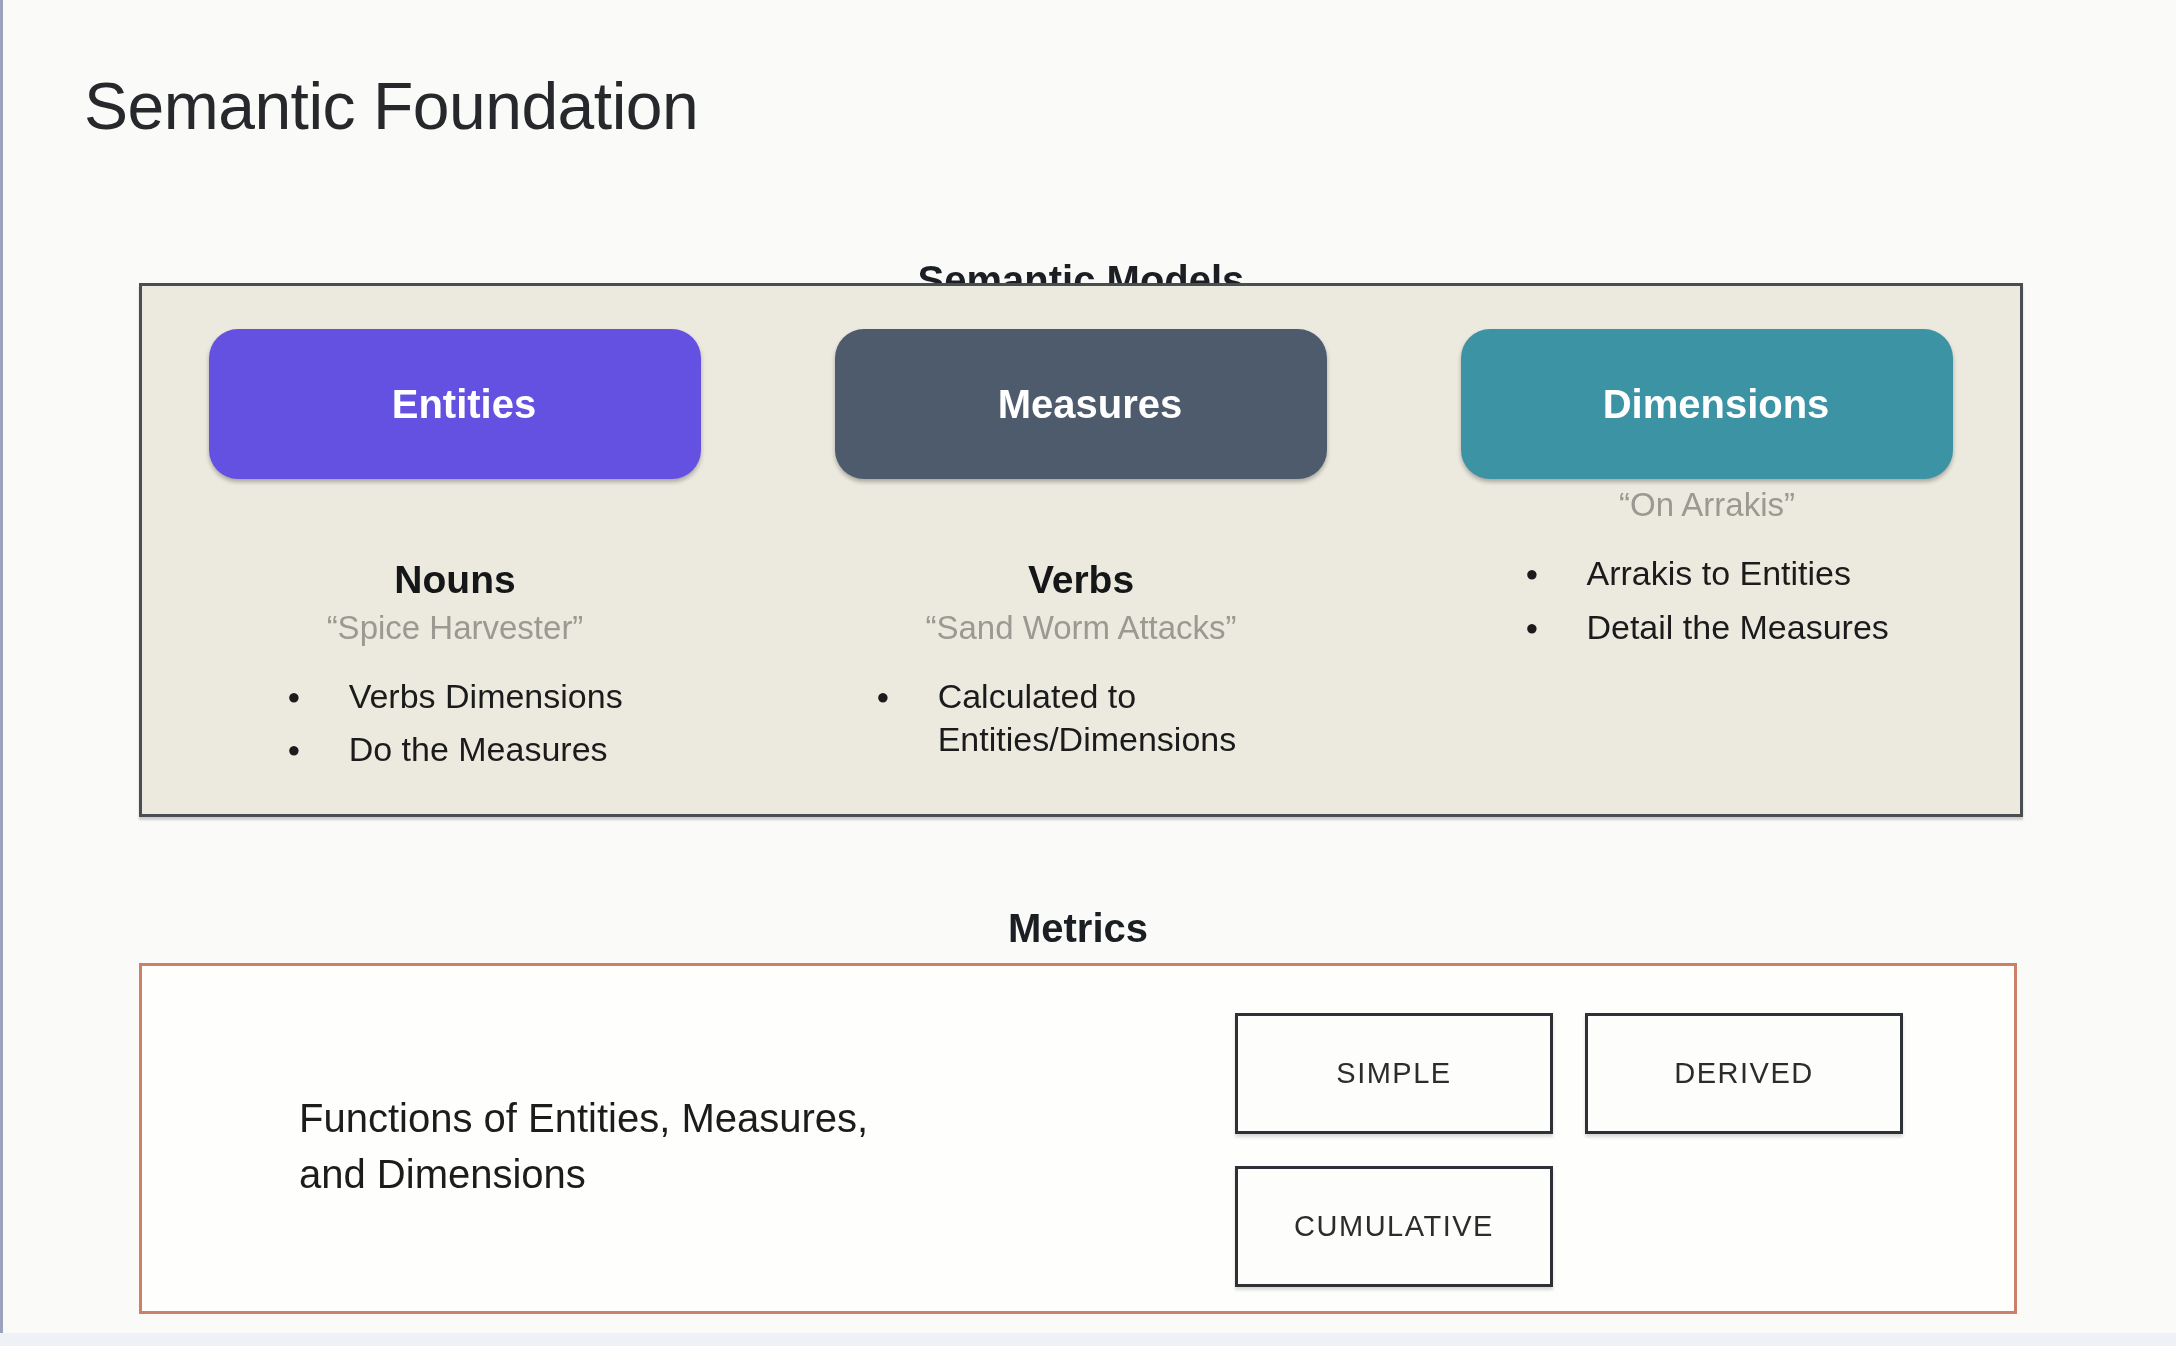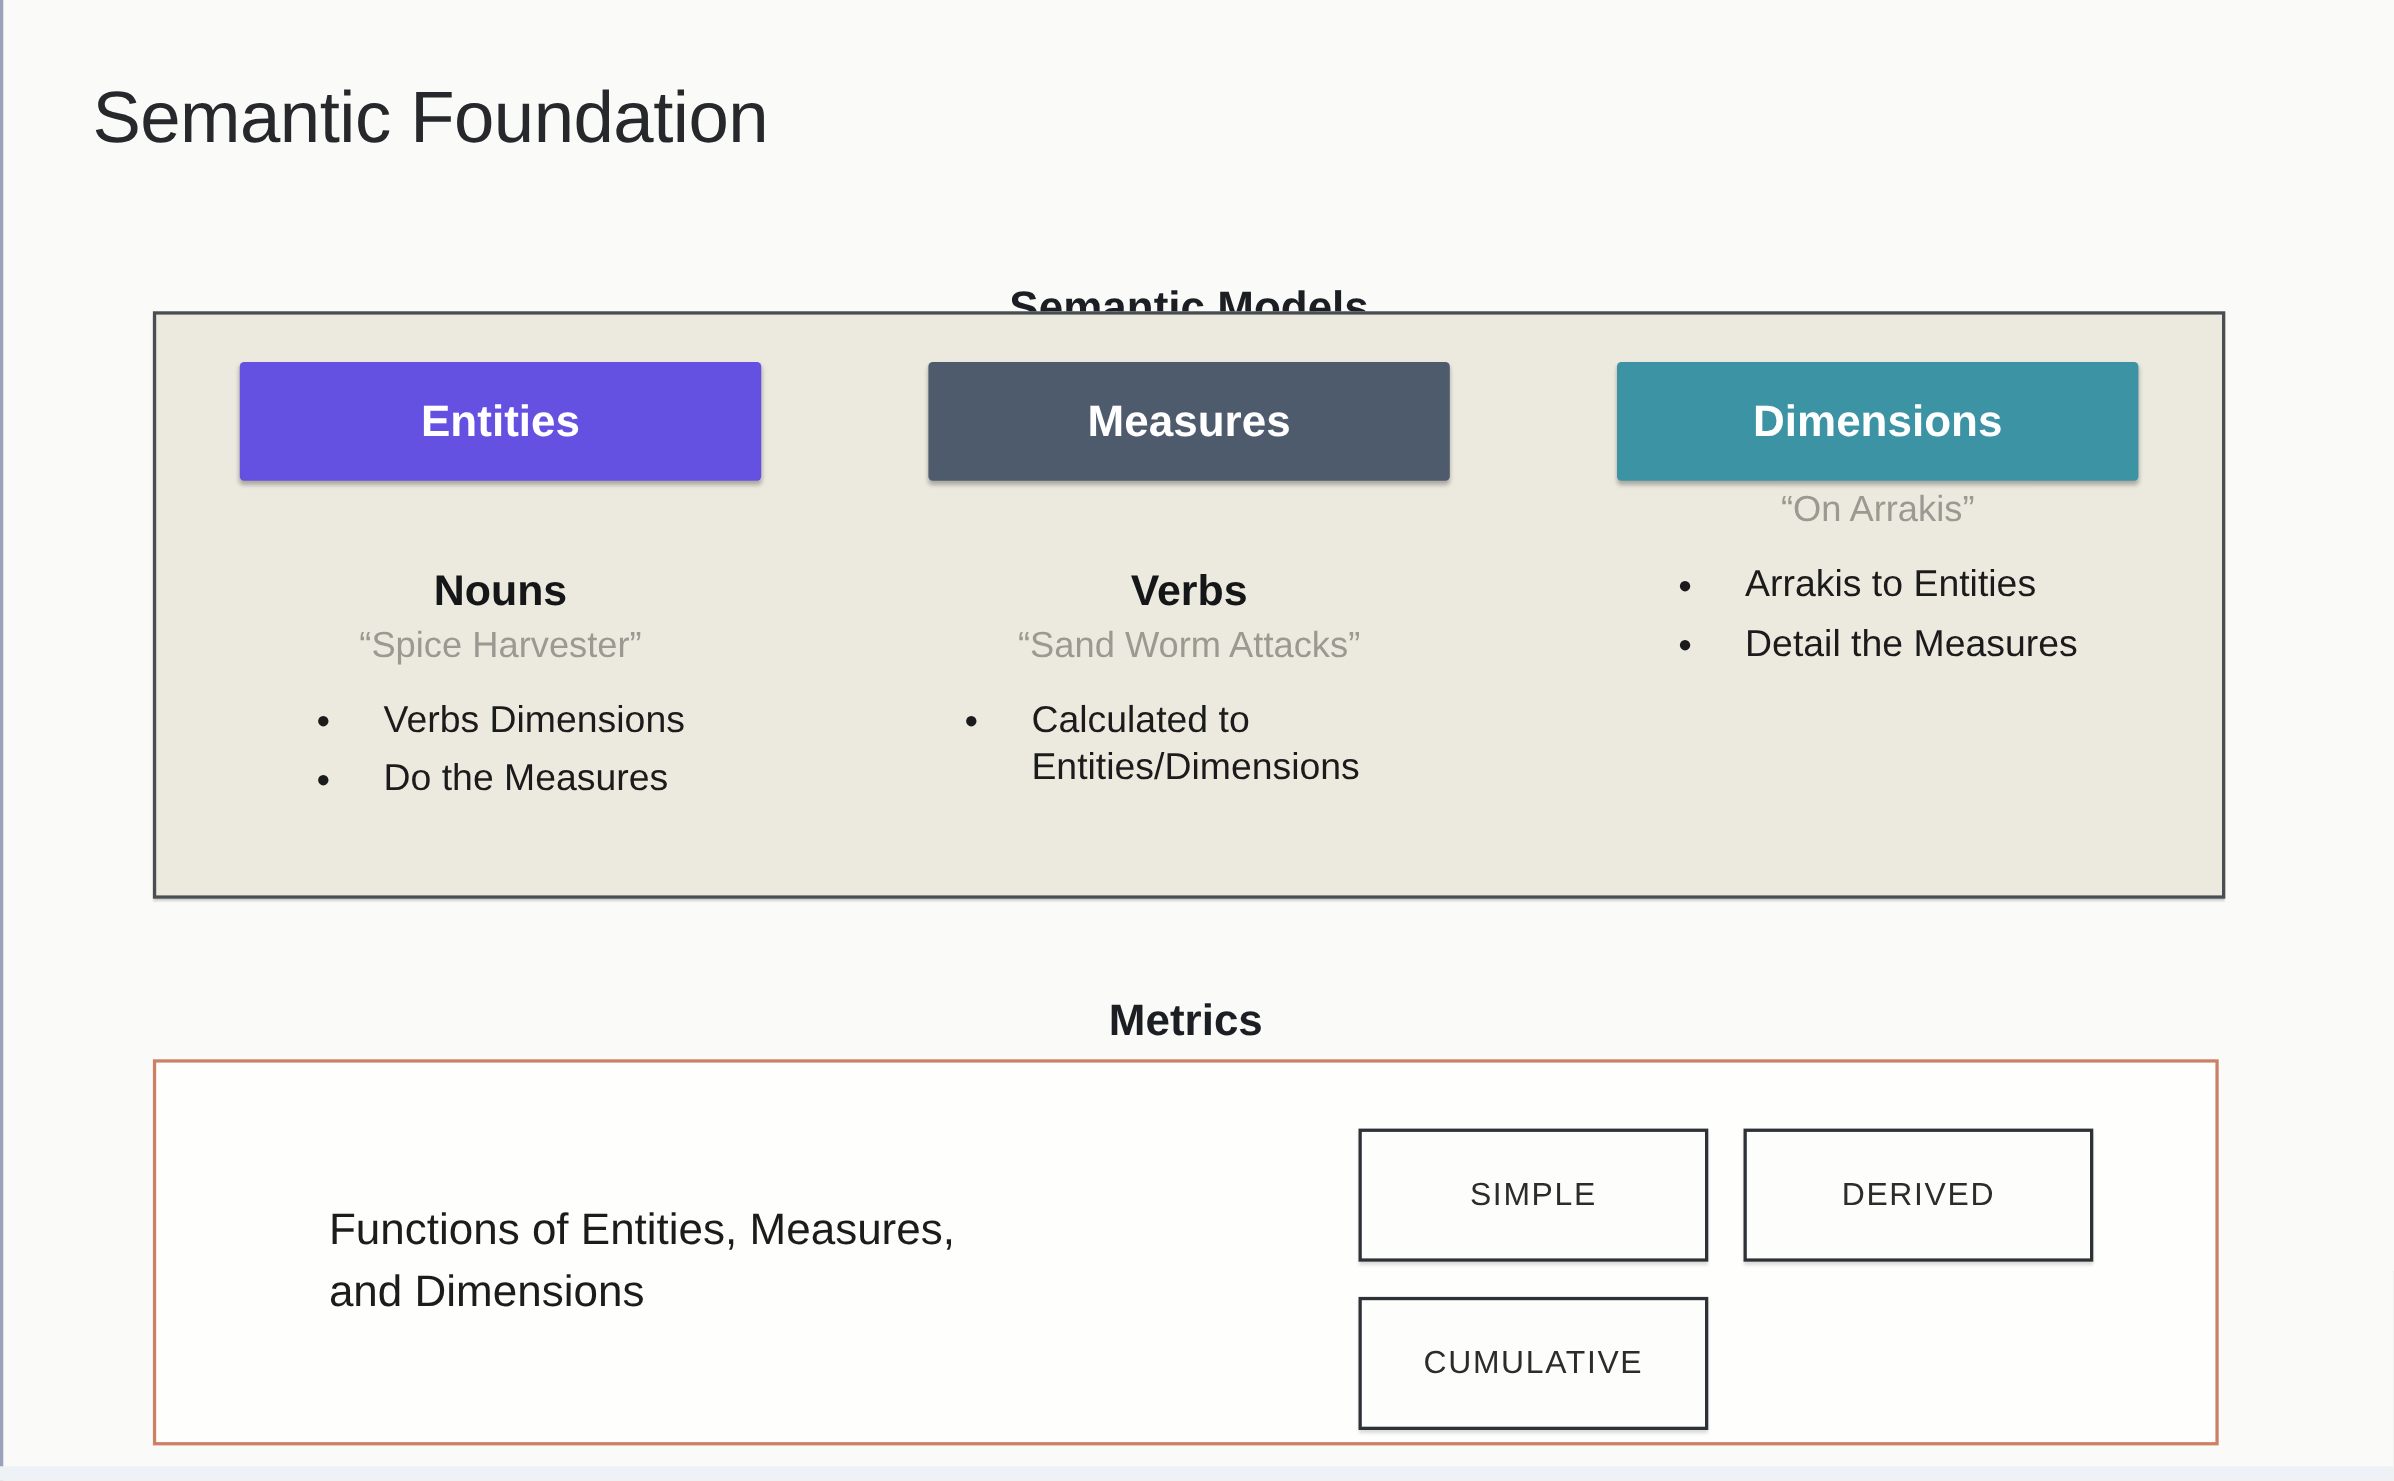--- a/index.html
+++ b/index.html
@@ -21,24 +21,25 @@
     text-align:center; font-size:40px; font-weight:700; color:#1B1F24;margin-top:36px;
   }
   .models-box {
     position:absolute; left:139px; top:283px; width:1884px; height:534px;
     box-sizing:border-box; border:3px solid #494E53; background:#ECEADF;
     box-shadow:0 3px 2px rgba(0,0,0,0.18);
     display:flex;
   }
   .model-col { flex:1 1 0; display:flex; flex-direction:column; align-items:center; padding-top:43px; }
   .pill {
-    width:474px; height:108px; border-radius:4px;
+    width:474px; height:150px; border-radius:29px;
     display:flex; align-items:center; justify-content:center;
     color:#FFFFFF; font-size:40px; font-weight:700;
     box-shadow:0 3px 4px rgba(0,0,0,0.28);
+    padding-left:18px;
   }
   .col-heading { margin-top:80px; font-size:39px; font-weight:700; color:#141618; line-height:1.1; text-align:center; }
   .col-quote   { margin-top:7px; font-size:33px; color:#9B9A92; text-align:center; }
   .col-list    { margin-top:28px; width:fit-content; }
   .bullet-item { display:flex; gap:48px; font-size:34px; color:#1B1B1B; line-height:1.28; margin-bottom:10px; }
   .dot  { font-size:22px; padding-top:8px; color:#1B1B1B; flex:0 0 auto; }
   .model-col.col-measures .btext { max-width:348px; }
 
   .metrics-heading {
     position:absolute; left:139px; top:906px; width:1878px;
@@ -47,21 +48,21 @@
   .metrics-box {
     position:absolute; left:139px; top:963px; width:1878px; height:351px;
     box-sizing:border-box; border:3px solid #CC8067; background:#FEFEFD;
   }
   .metrics-desc {
     position:absolute; left:157px; top:124px;
     font-size:40px; color:#1C1C1C; line-height:1.4;
   }
   .metrics-desc span { display:block; }
   .metrics-grid {
-    position:absolute; left:1093px; top:60px;
+    position:absolute; left:1093px; top:47px;
     display:grid; grid-template-columns:318px 318px; grid-auto-rows:121px;
     column-gap:38px; row-gap:25px;gap:32px;
   }
   .metric-card {
     box-sizing:border-box; border:3px solid #2E3136; background:#FDFDFC;
     display:flex; align-items:center; justify-content:center;
     font-size:29px; letter-spacing:1.5px; color:#2C2C2C;
     box-shadow:0 3px 3px rgba(0,0,0,0.15);
   }
 </style>

